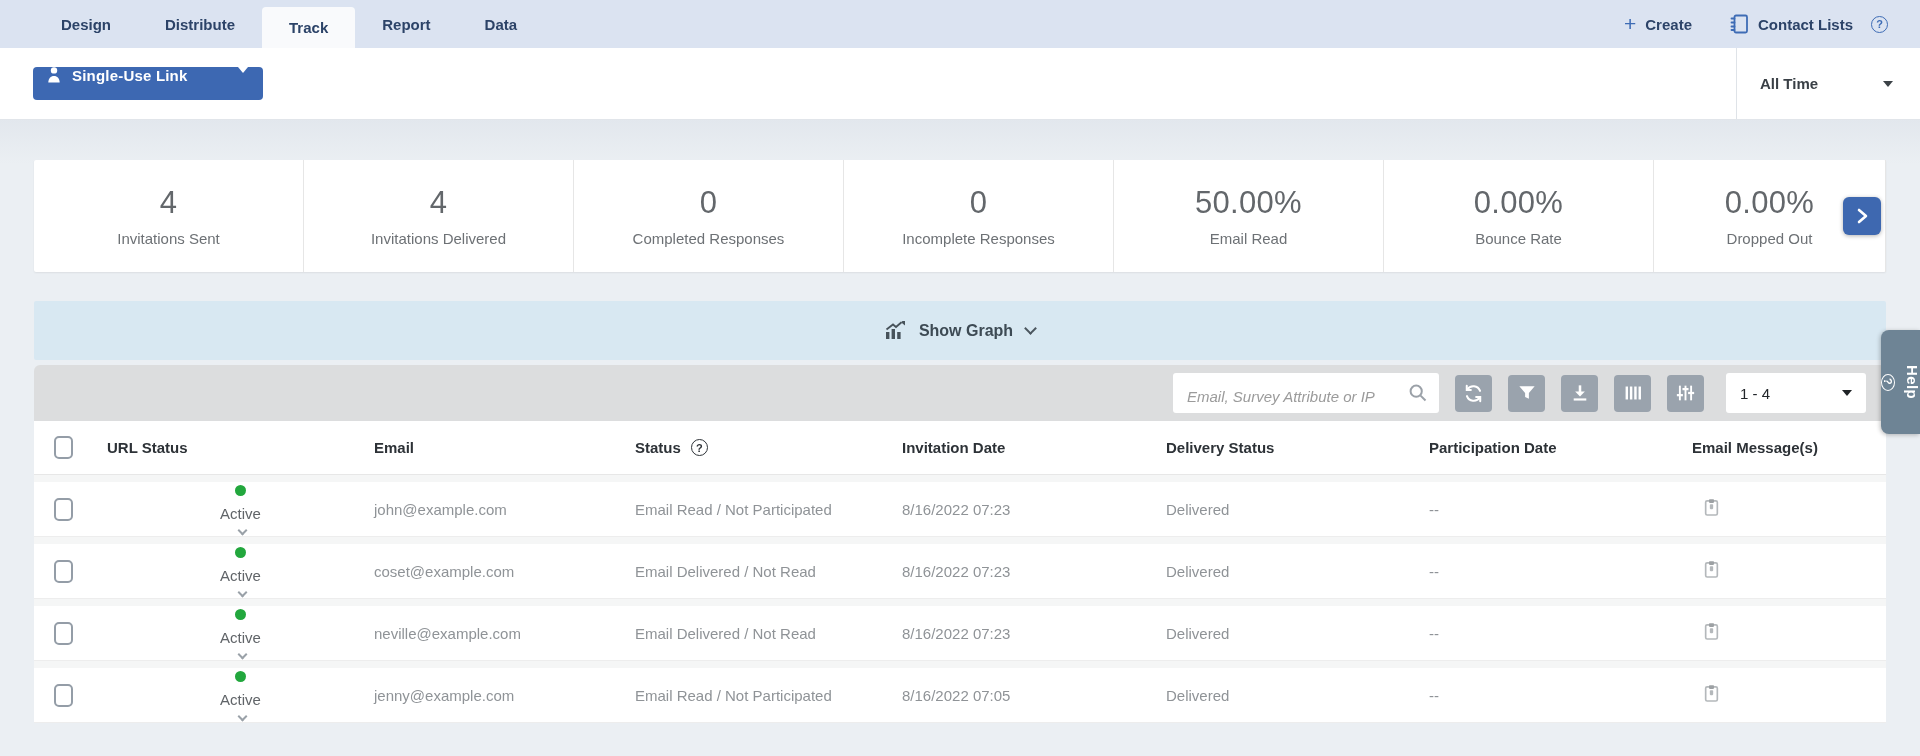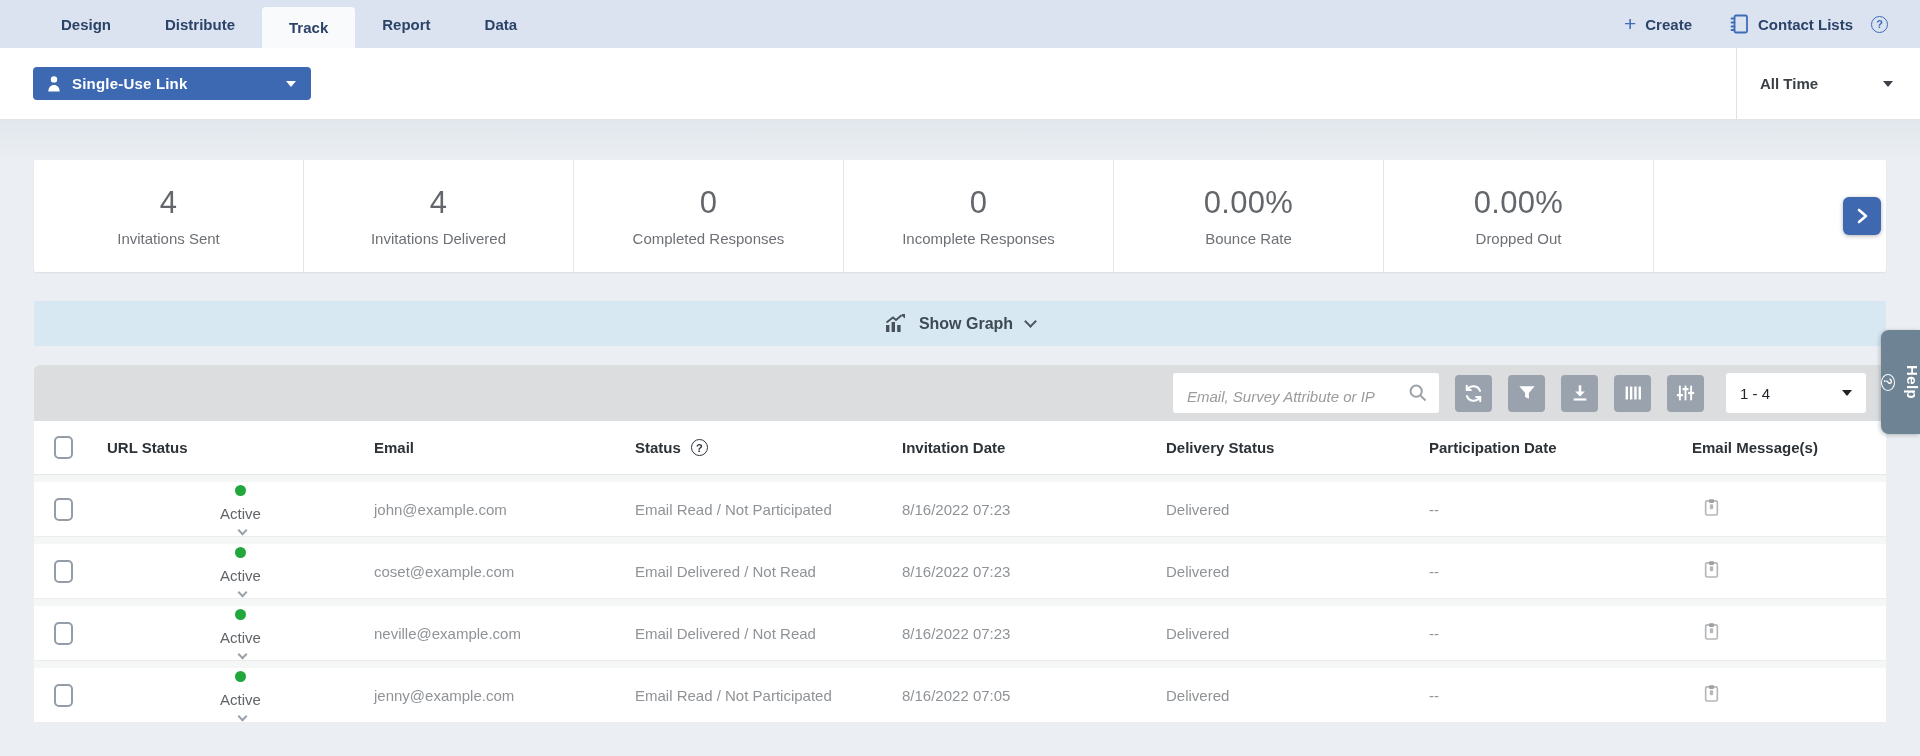--- a/index.html
+++ b/index.html
@@ -31,23 +31,23 @@
   }
   .qcircle.blue { border:1.5px solid #3e6cb5; color:#3e6cb5; }
   .qcircle.dark { border:1.5px solid #2e3338; color:#2e3338; }
 
   
   .subbar {
     position:absolute; top:48px; left:0; right:0; height:71px; background:#fff;
     box-shadow:0 1px 0 #e1e5ea; z-index:2;
   }
   .dist-btn {
-    position:absolute; left:33px; top:19px; width:278px; height:33px;
+    position:absolute; left:33px; top:19px; width:230px; height:33px;
     background:#3d68b2; border:none; border-radius:4px; color:#fff;
-    display:flex; align-items:center; padding:0 15px; cursor:pointer;
+    display:flex; align-items:flex-start; padding:0 15px; cursor:pointer;
     font-family:inherit; font-size:15px; font-weight:700; letter-spacing:.2px;
   }
   .dist-btn .label { margin-left:12px; }
   .caret { width:0; height:0; border-left:5.5px solid transparent; border-right:5.5px solid transparent; }
   .caret.white { border-top:6.5px solid #ffffff; margin-left:auto; }
   .caret.dark  { border-top:6.5px solid #3c4247; }
   .timefilter {
     position:absolute; right:0; top:0; width:184px; height:71px;
     border-left:1px solid #dfe3e8; background:#fff;
     display:flex; align-items:center; justify-content:space-between;
@@ -72,21 +72,21 @@
   .card .lbl { margin-top:9px; font-size:15px; color:#6d7175; white-space:nowrap; }
   .stats-next {
     position:absolute; right:5px; top:50%; transform:translateY(-50%);
     width:38px; height:38px; background:#3e68b0; border:none; border-radius:6px;
     display:flex; align-items:center; justify-content:center; cursor:pointer;
     box-shadow:0 1px 4px rgba(0,0,0,.3);
   }
 
   
   .graphbar {
-    position:absolute; top:182px; left:34px; width:1852px; height:45px;
+    position:absolute; top:182px; left:34px; width:1852px; height:59px;
     background:#d8e8f2; border-radius:2px; cursor:pointer;
     display:flex; align-items:center; justify-content:center; gap:13px;
     font-size:16px; font-weight:600; color:#3d4a54;
   }
   .chev {
     width:9px; height:9px; border-right:2px solid #4b565f; border-bottom:2px solid #4b565f;
     transform:rotate(45deg); margin-top:-5px;
   }
 
   
@@ -207,20 +207,24 @@
       </div>
       <div class="card">
         <div class="num">0</div>
         <div class="lbl">Completed Responses</div>
       </div>
       <div class="card">
         <div class="num">0</div>
         <div class="lbl">Incomplete Responses</div>
       </div>
       <div class="card">
+        <div class="num">50.00%</div>
+        <div class="lbl">Email Read</div>
+      </div>
+      <div class="card">
         <div class="num">0.00%</div>
         <div class="lbl">Bounce Rate</div>
       </div>
       <div class="card">
         <div class="num">0.00%</div>
         <div class="lbl">Dropped Out</div>
       </div>
       <button class="stats-next">
         <svg width="16" height="18" viewBox="0 0 16 18" fill="none" stroke="#ffffff" stroke-width="2.6" stroke-linecap="round" stroke-linejoin="round">
           <polyline points="5 3 12 9 5 15"></polyline>

